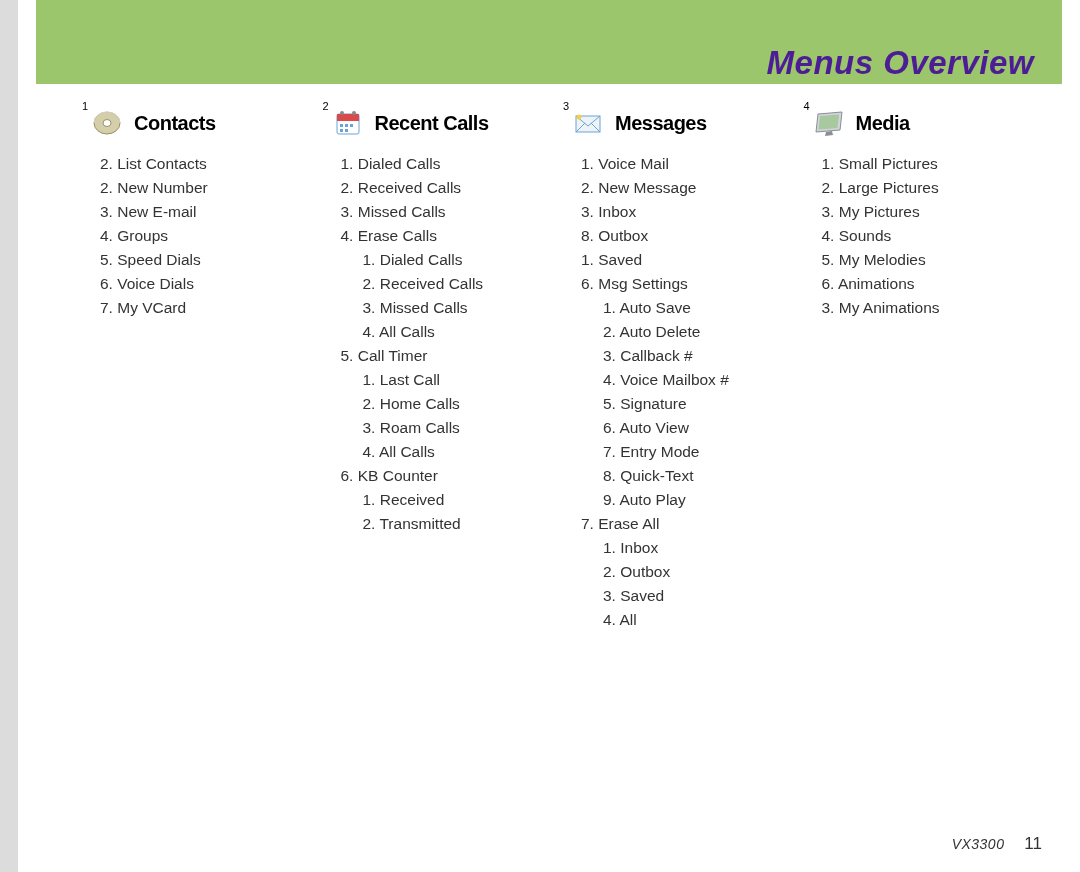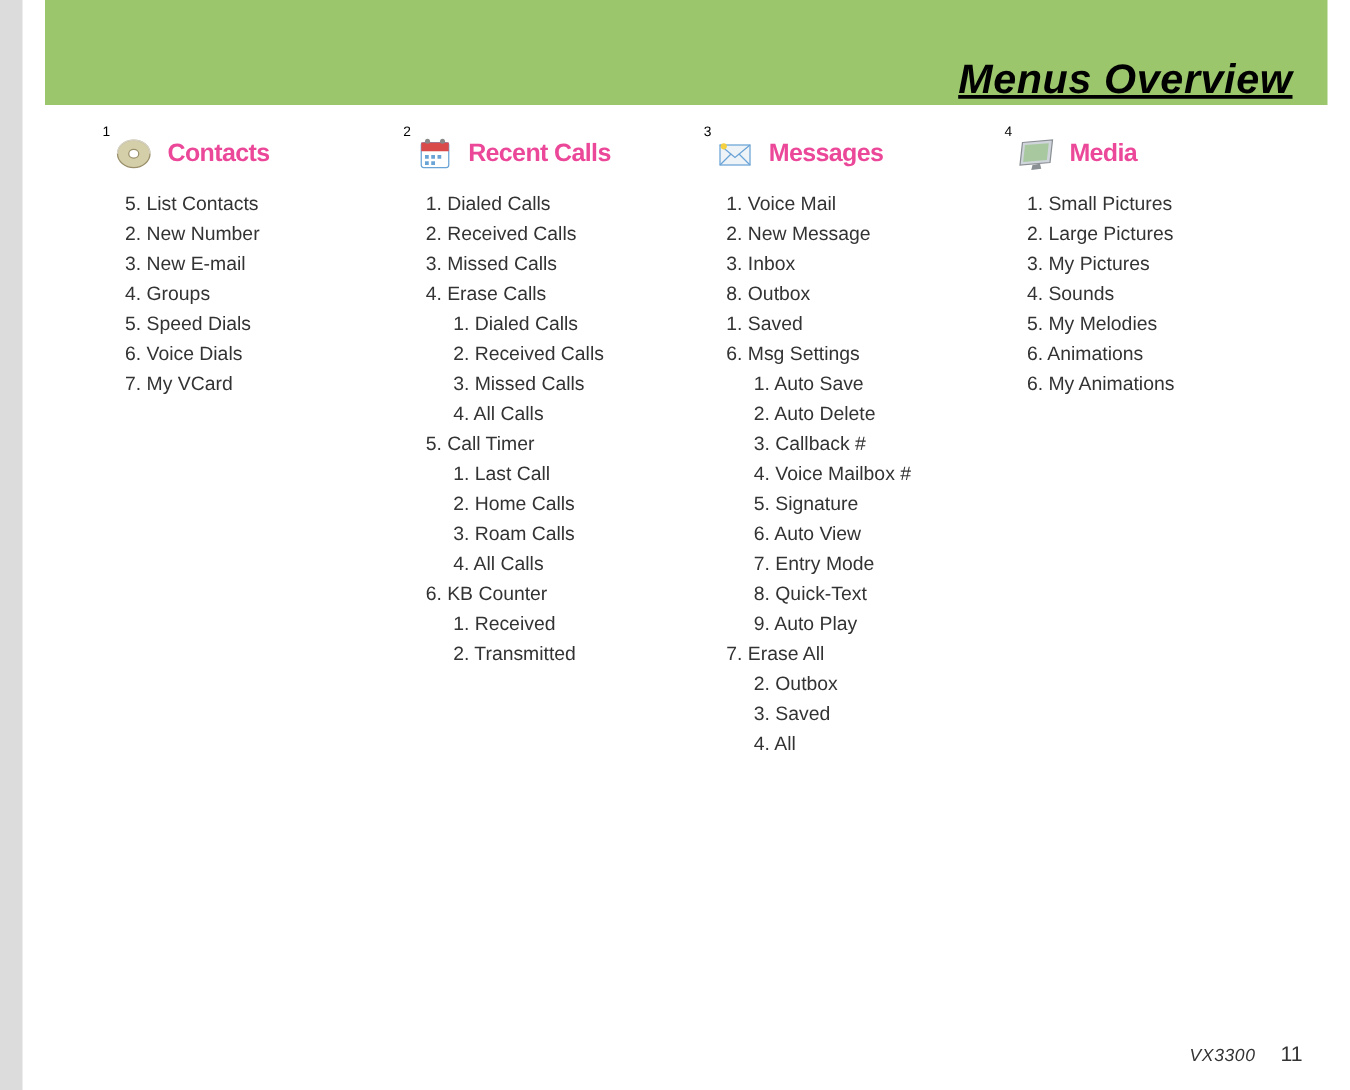--- a/index.html
+++ b/index.html
@@ -25,23 +25,22 @@
     height: 84px;
     background: #9cc66c;
   }
   .header-title {
     position: absolute;
     right: 28px;
     top: 44px;
     font-size: 33px;
     font-weight: bold;
     font-style: italic;
-    color: #000000;
+    color: #4c1d95;
     letter-spacing: 0.5px;
-    text-decoration: underline;
   }
   .content {
     position: absolute;
     left: 90px;
     right: 40px;
     top: 108px;
     display: flex;
     gap: 12px;
   }
   .col {
@@ -60,21 +59,21 @@
     font-size: 11px;
     color: #000;
   }
   .icon-placeholder {
     width: 34px; height: 30px;
     display: inline-block;
   }
   .section-title {
     font-size: 20px;
     font-weight: bold;
-    color: #ec4899;
+    color: #000000;
     letter-spacing: -0.5px;
   }
   .list {
     list-style: none;
     font-size: 15.5px;
     color: #333;
     line-height: 1.55;
   }
   .list > li {
     padding-left: 10px;
@@ -109,21 +108,21 @@
       <div class="section-head">
         <span class="badge">1</span>
         <span class="icon-placeholder"><svg viewBox="0 0 34 30">
             <ellipse cx="17" cy="15" rx="13" ry="11" fill="#d4cfa8" stroke="#9a8f6a"></ellipse>
             <ellipse cx="17" cy="15" rx="4" ry="3.5" fill="#fff" stroke="#9a8f6a"></ellipse>
             <path d="M4 15 A13 11 0 0 1 30 15" fill="none" stroke="#fff" stroke-width="1" opacity="0.6"></path>
           </svg></span>
         <span class="section-title">Contacts</span>
       </div>
       <ul class="list">
-        <li><span>5. List Contacts</span></li>
+        <li><span>2. List Contacts</span></li>
         <li><span>2. New Number</span></li>
         <li><span>3. New E-mail</span></li>
         <li><span>4. Groups</span></li>
         <li><span>5. Speed Dials</span></li>
         <li><span>6. Voice Dials</span></li>
         <li><span>7. My VCard</span></li>
       </ul>
     </div>
     <div class="col">
       <div class="section-head">
@@ -185,20 +184,21 @@
             <li>2. Auto Delete</li>
             <li>3. Callback #</li>
             <li>4. Voice Mailbox #</li>
             <li>5. Signature</li>
             <li>6. Auto View</li>
             <li>7. Entry Mode</li>
             <li>8. Quick-Text</li>
             <li>9. Auto Play</li>
           </ul></li>
         <li><span>7. Erase All</span><ul class="sublist">
+            <li>1. Inbox</li>
             <li>2. Outbox</li>
             <li>3. Saved</li>
             <li>4. All</li>
           </ul></li>
       </ul>
     </div>
     <div class="col">
       <div class="section-head">
         <span class="badge">4</span>
         <span class="icon-placeholder"><svg viewBox="0 0 34 30">
@@ -208,21 +208,21 @@
           </svg></span>
         <span class="section-title">Media</span>
       </div>
       <ul class="list">
         <li><span>1. Small Pictures</span></li>
         <li><span>2. Large Pictures</span></li>
         <li><span>3. My Pictures</span></li>
         <li><span>4. Sounds</span></li>
         <li><span>5. My Melodies</span></li>
         <li><span>6. Animations</span></li>
-        <li><span>6. My Animations</span></li>
+        <li><span>3. My Animations</span></li>
       </ul>
     </div>
   </div>
 
 <div class="footer">
   <span class="model">VX3300</span>
   <span class="pg">11</span>
 </div>
 
 </body></html>

